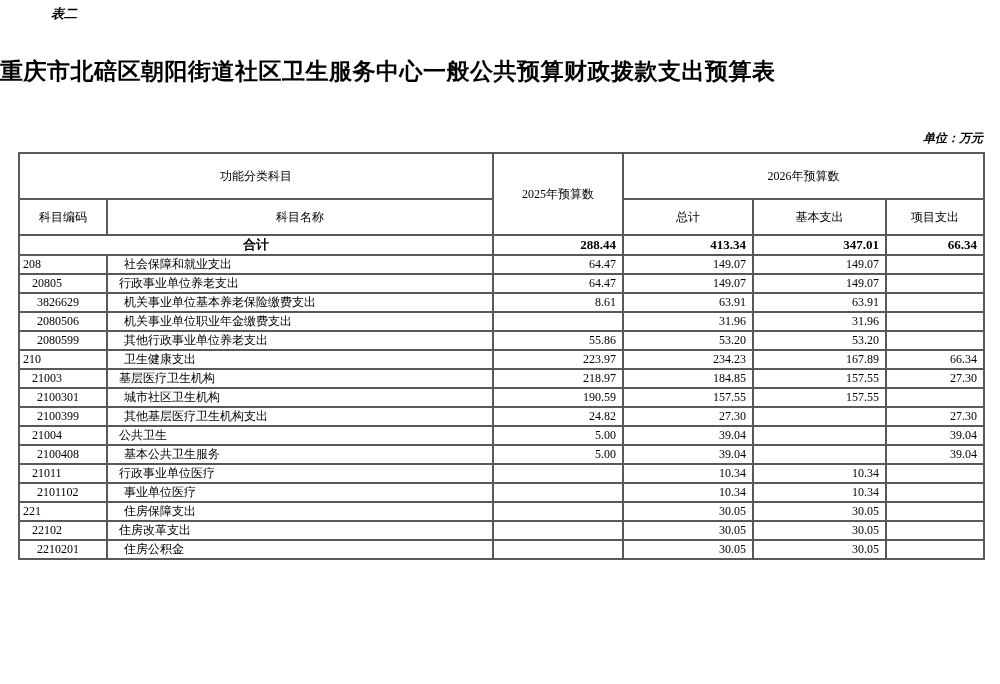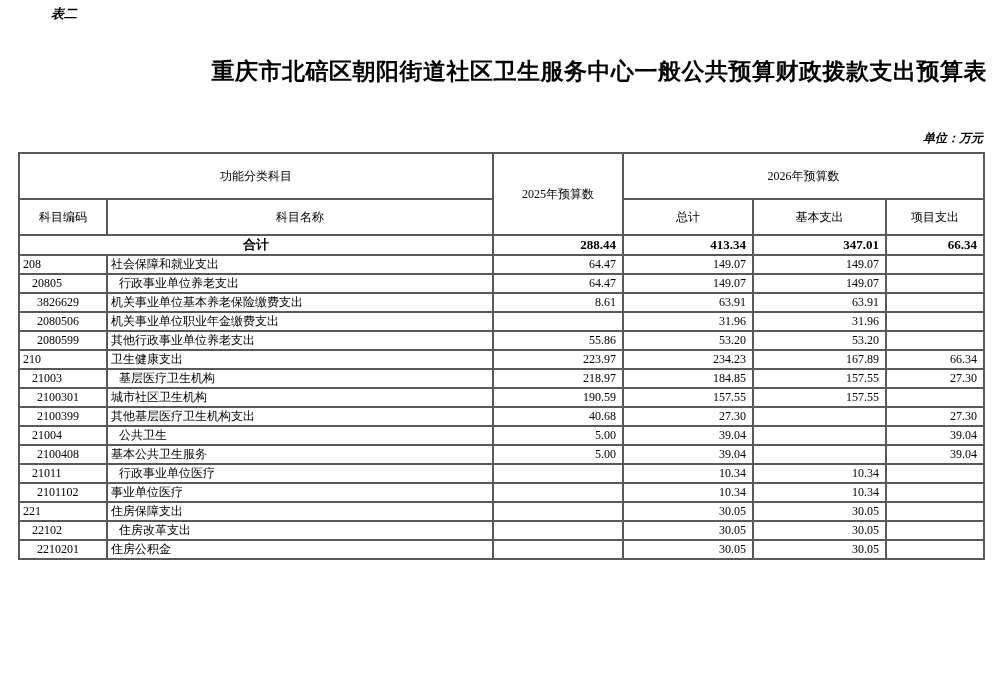--- a/index.html
+++ b/index.html
@@ -16,21 +16,21 @@
     left: 28px; top: 5px;
     font-size: 13px;
     font-weight: bold;
     font-style: italic;
     margin-left: 23px;
   }
   .doc-title {
     position: absolute;
     left: 0; top: 56px;
     width: 987px;
-    text-align: right;
+    text-align: left;
     font-size: 23px;
     font-weight: bold;
     letter-spacing: 0.5px;
   }
   .unit-note {
     position: absolute;
     top: 130px;
     right: 17px;
     font-size: 12px;
     font-style: italic;
@@ -53,21 +53,21 @@
   }
   tr.hdr1 { height: 46px; }
   tr.hdr2 { height: 36px; }
   tr.body-row { height: 18px; }
   th.hcell {
     font-size: 14px;
     font-weight: bold;
     text-align: center;
   }
   td.code { text-align: left; padding-left: 3px; }
-  td.name { text-align: left; padding-left: 3px; }
+  td.name { text-align: left; padding-left: 16px; }
   td.num  { text-align: right; padding-right: 6px; }
   tr.lvl2 td.code { padding-left: 12px; }
   tr.lvl3 td.code { padding-left: 17px; }
   tr.lvl2 td.name { padding-left: 11px; }
   tr.lvl3 td.name { }
   tr.total-row td {
     font-weight: bold;
     font-size: 13px;
   }
   td.total-label { text-align: center; }
@@ -170,21 +170,21 @@
       <td class="code">2100301</td>
       <td class="name">城市社区卫生机构</td>
       <td class="num">190.59</td>
       <td class="num">157.55</td>
       <td class="num">157.55</td>
       <td class="num"></td>
     </tr>
     <tr class="body-row lvl3">
       <td class="code">2100399</td>
       <td class="name">其他基层医疗卫生机构支出</td>
-      <td class="num">40.68</td>
+      <td class="num">24.82</td>
       <td class="num">27.30</td>
       <td class="num"></td>
       <td class="num">27.30</td>
     </tr>
     <tr class="body-row lvl2">
       <td class="code">21004</td>
       <td class="name">公共卫生</td>
       <td class="num">5.00</td>
       <td class="num">39.04</td>
       <td class="num"></td>

